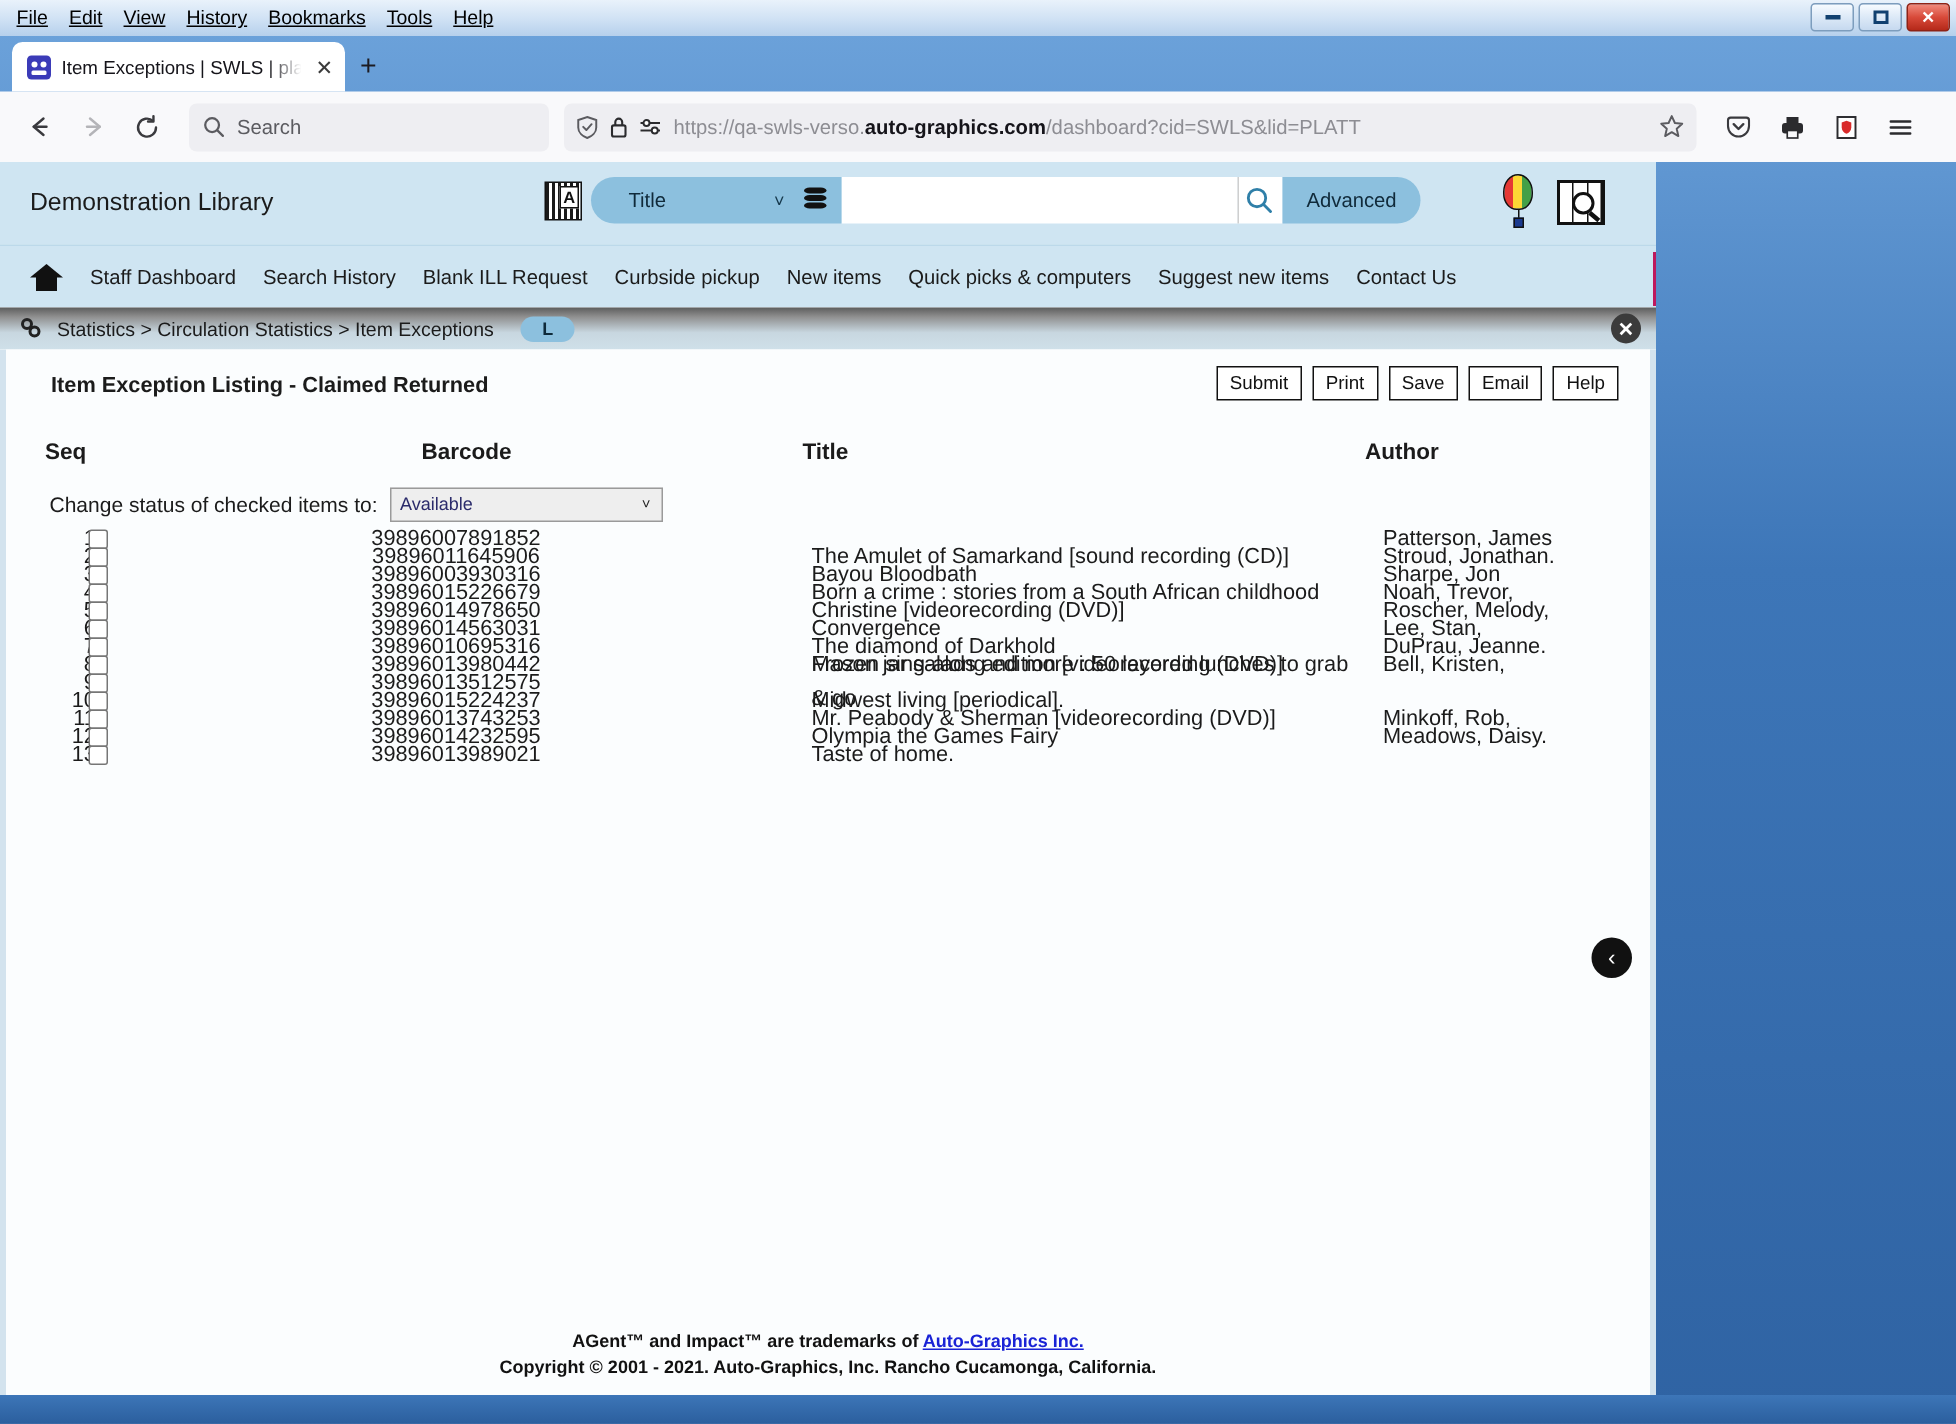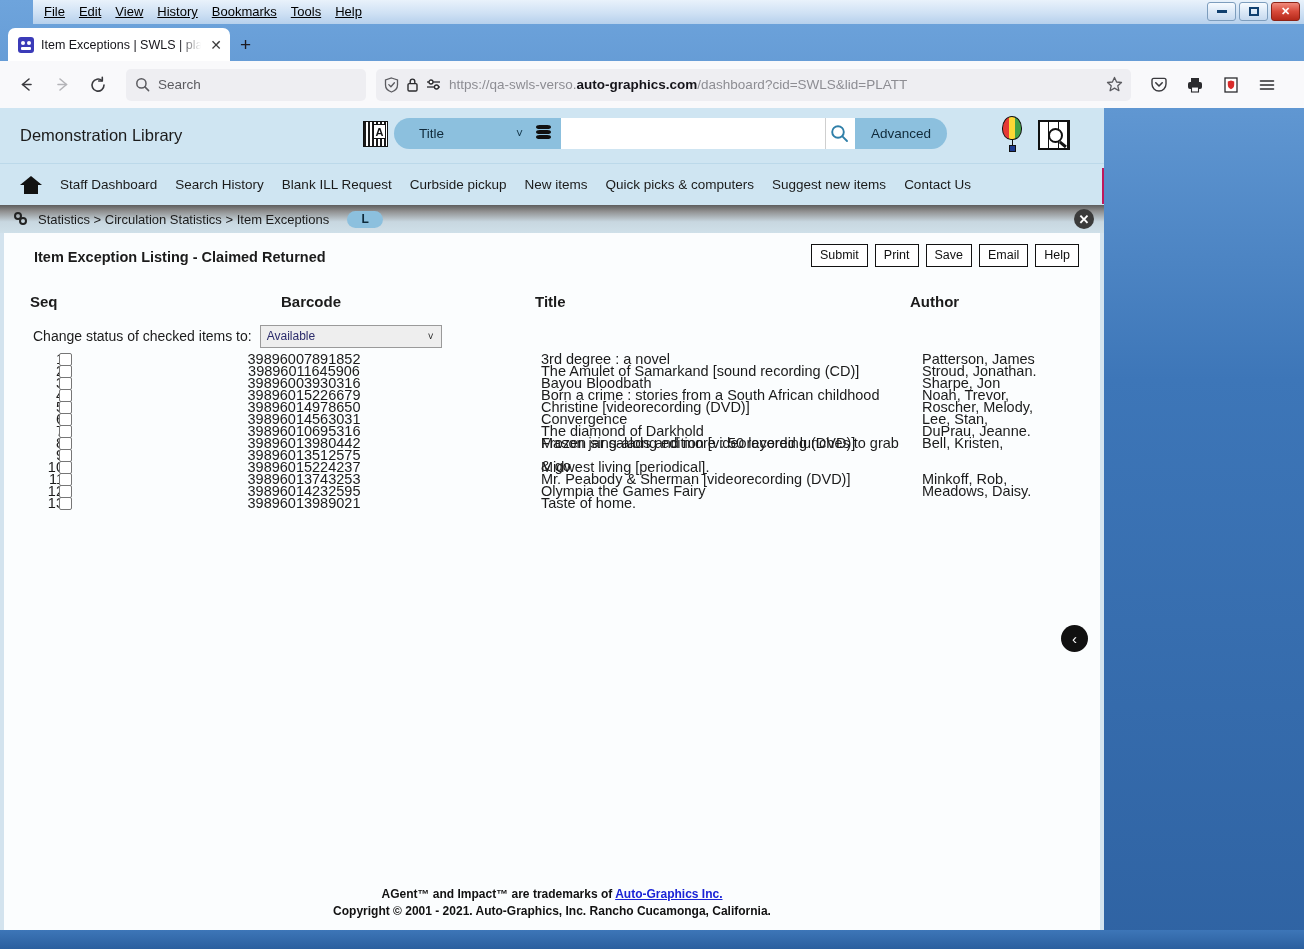--- a/index.html
+++ b/index.html
@@ -12,21 +12,21 @@
   }
 
   
   #window {
     position: absolute; inset: 0;
     background: linear-gradient(180deg,#6ea4dc 0%, #3d76b8 40%, #2f63a3 100%);
   }
   #titlebar {
     position: absolute; top: 0; left: 0; right: 0; height: 24px;
     background: linear-gradient(180deg,#e9f2fb 0%, #cfe1f4 55%, #b6d0ec 100%);
-    display: flex; align-items: center; margin-left: 33px;
+    display: flex; align-items: center;
   }
   #menubar {
     display: flex; align-items: center; gap: 0px;
     padding-left: 4px; height: 24px;
     font-size: 13px; color: #000;
   }
   .menu-item {
     padding: 3px 7px 3px 7px; cursor: default; line-height: 16px;
     white-space: nowrap;
   }
@@ -609,21 +609,20 @@
           <span>Available</span>
           <span class="chev">˅</span>
         </div>
       </div>
 
       <div id="rows">
           <div class="row">
             <div class="seq">1.</div>
             <div class="cb"></div>
             <div class="barcode">39896007891852</div>
-            <div class="title">3rd degree : a novel</div>
             <div class="author">Patterson, James</div>
           </div>
           <div class="row">
             <div class="seq">2.</div>
             <div class="cb"></div>
             <div class="barcode">39896011645906</div>
             <div class="title">The Amulet of Samarkand [sound recording (CD)]</div>
             <div class="author">Stroud, Jonathan.</div>
           </div>
           <div class="row">

